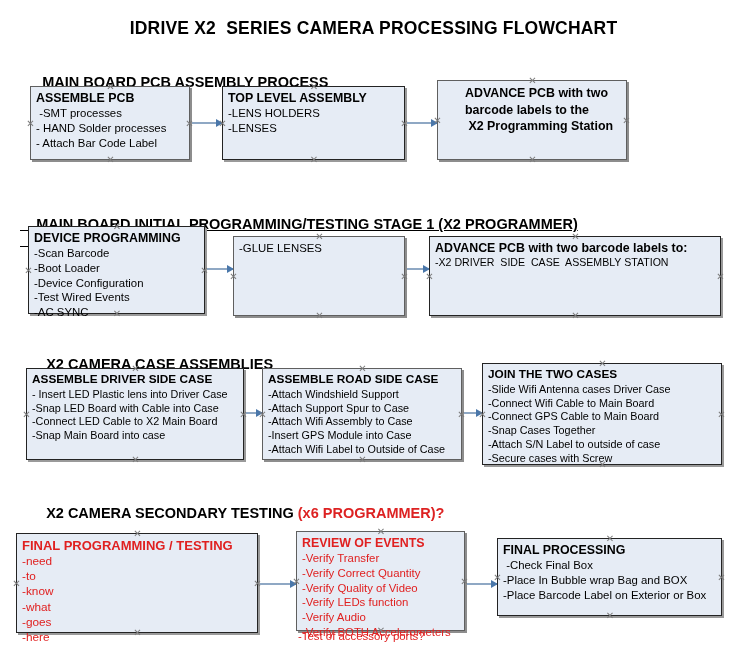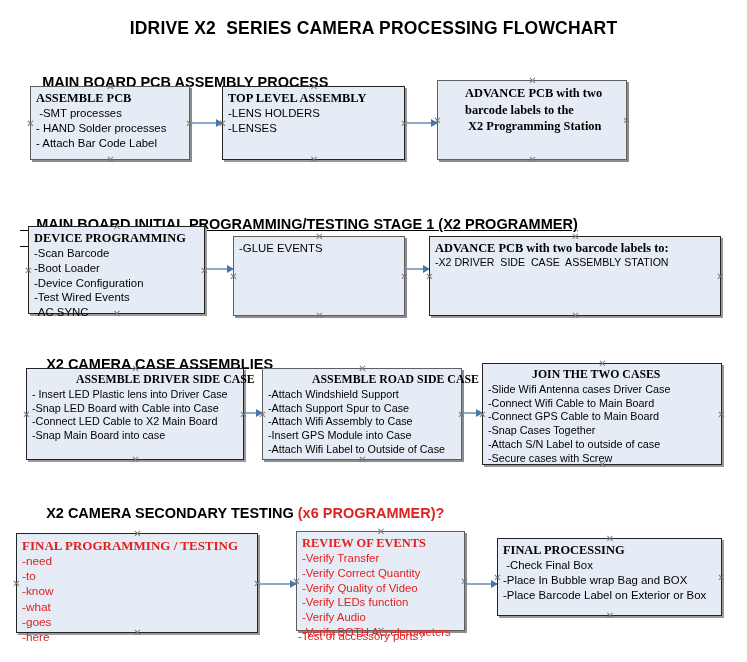--- a/index.html
+++ b/index.html
@@ -48,33 +48,32 @@
   .pbox.thick {
     border: 1px solid #5f5f5f;
     box-shadow: 2px 2px 0 0 #8d8d8d;
   }
   .pbox .btitle {
     font-size: 12.4px;
     font-weight: bold;
     line-height: 1.16;
     white-space: pre;
     margin-bottom: 1px;
-    font-family: Liberation Serif, serif;
   }
   .pbox .bline {
     font-size: 11.4px;
     line-height: 1.285;
     white-space: pre;
   }
   .pbox.red .btitle, .pbox.red .bline { color: #e02020; }
 
   .pbox .blines { margin-top: 0px; }
 
   
-  .fs-sm .btitle { font-size: 11.8px; margin-left: 44px; }
+  .fs-sm .btitle { font-size: 11.8px; }
   .fs-sm .bline { font-size: 10.8px; }
   .fs-lg .btitle { font-size: 13px; }
   .fs-lg .bline { font-size: 11.8px; }
 
   
   .overflow-line {
     position: absolute;
     font-size: 11.4px;
     color: #e02020;
     white-space: pre;
@@ -179,21 +178,21 @@
     <span class="hx" style="left:-5px; top:50%; margin-top:-4px;">✕</span>
     <span class="hx" style="right:-5px; top:50%; margin-top:-4px;">✕</span>
   </div>
 
   <div class="conn" style="left:207px; top:268px; width:26px;">
     <span class="head"></span>
   </div>
 
   <div class="pbox thick" style="left:233px; top:236px; width:172px; height:80px;">
     <div class="blines">
-      <div class="bline">-GLUE EVENTS</div>
+      <div class="bline">-GLUE LENSES</div>
     </div>
     <span class="hx" style="left:50%; top:-5px; margin-left:-4px;">✕</span>
     <span class="hx" style="left:50%; bottom:-5px; margin-left:-4px;">✕</span>
     <span class="hx" style="left:-5px; top:50%; margin-top:-4px;">✕</span>
     <span class="hx" style="right:-5px; top:50%; margin-top:-4px;">✕</span>
   </div>
 
   <div class="conn" style="left:407px; top:268px; width:22px;">
     <span class="head"></span>
   </div>

